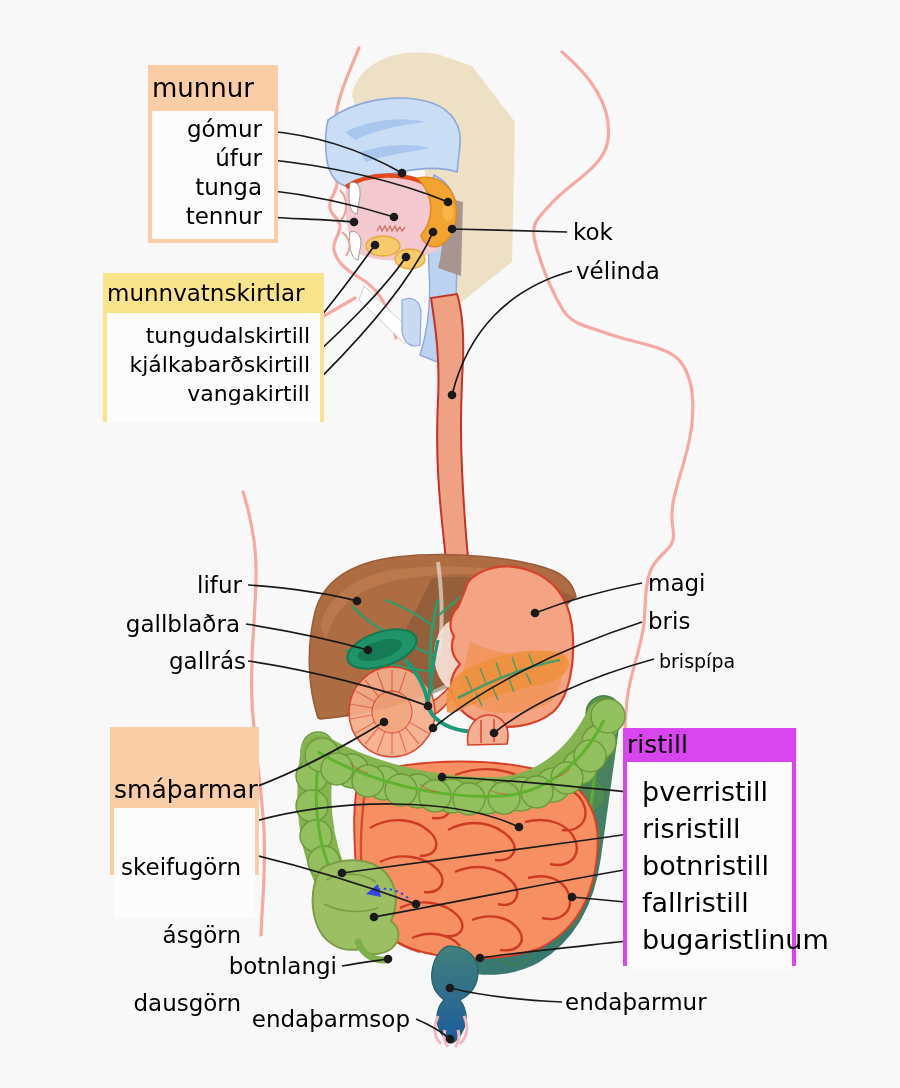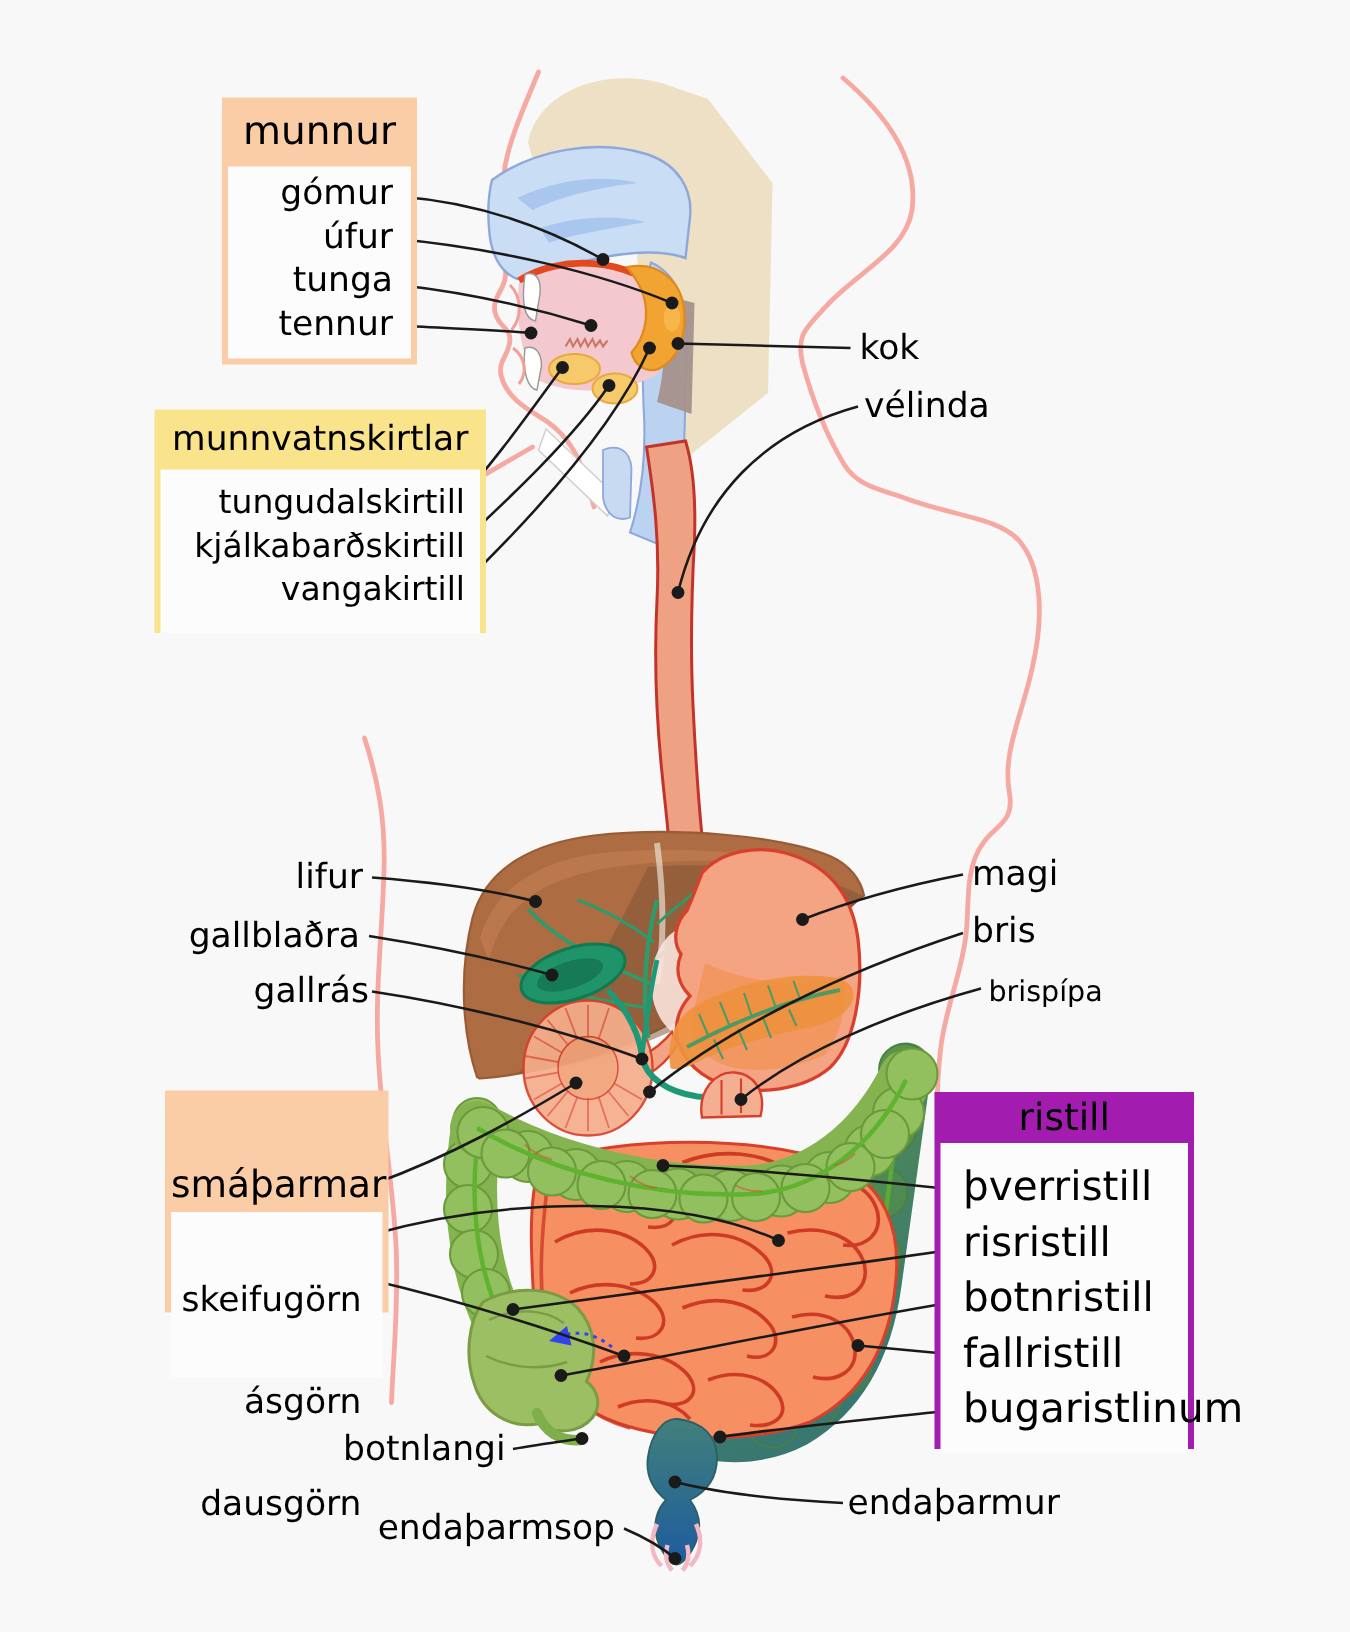--- a/index.html
+++ b/index.html
@@ -1,41 +1,41 @@
 <!DOCTYPE html>
 <html><head>
 <meta charset="utf-8">
 <style>
   html,body{margin:0;padding:0;background:#f8f8f8;}
   .stage{position:relative;width:900px;height:1088px;background:#f8f8f8;overflow:hidden;
          font-family:"DejaVu Sans","Liberation Sans",sans-serif;color:#000;}
   .stage svg{position:absolute;left:0;top:0;pointer-events:none;}
   .lbox{position:absolute;box-sizing:border-box;padding:0 4px 4px 4px;z-index:1;}
-  .lbox-head{text-align:center;font-weight:400;}
+  .lbox-head{font-weight:400;}
   .lbox-body{background:#fcfcfc;}
   .lbox-body .row{white-space:nowrap;}
   .flabel{position:absolute;font-size:23px;line-height:26px;white-space:nowrap;z-index:1;}
   .ra{text-align:right;}
   
   #box-munnur{left:148px;top:65px;width:130px;height:178px;background:#facda6;}
   #box-munnur .lbox-head{font-size:26px;line-height:46px;height:46px;}
   #box-munnur .lbox-body{height:124px;padding:4px 12px 0 0;font-size:23px;}
   #box-munnur .row{line-height:29px;text-align:right;}
   
   #box-munnvatn{left:103px;top:273px;width:221px;height:149px;background:#f9e48c;}
   #box-munnvatn .lbox-head{font-size:23px;line-height:40px;height:40px;}
   #box-munnvatn .lbox-body{height:101px;padding:8px 10px 0 0;font-size:22px;}
   #box-munnvatn .row{line-height:29px;text-align:right;}
   
   #box-smatharmar{left:110px;top:727px;width:149px;height:148px;background:#facda6;}
   #box-smatharmar .lbox-head{font-size:25px;line-height:37px;height:37px;margin-top:44px;}
   #box-smatharmar .lbox-body{height:103px;padding:7px 14px 0 0;font-size:23px;}
   #box-smatharmar .row{line-height:32px;text-align:right;margin-top:36px;}
   
-  #box-ristill{left:623px;top:728px;width:173px;height:238px;background:#a21caf;}
+  #box-ristill{left:623px;top:728px;width:173px;height:238px;background:#d946ef;}
   #box-ristill .lbox-head{font-size:25px;line-height:34px;height:34px;}
   #box-ristill .lbox-body{height:196px;padding:11px 0 0 15px;font-size:27px;}
   #box-ristill .row{line-height:37px;text-align:left;}
 </style>
 </head>
 <body>
 
 <div class="stage">
 
   <div class="lbox" id="box-munnur">

